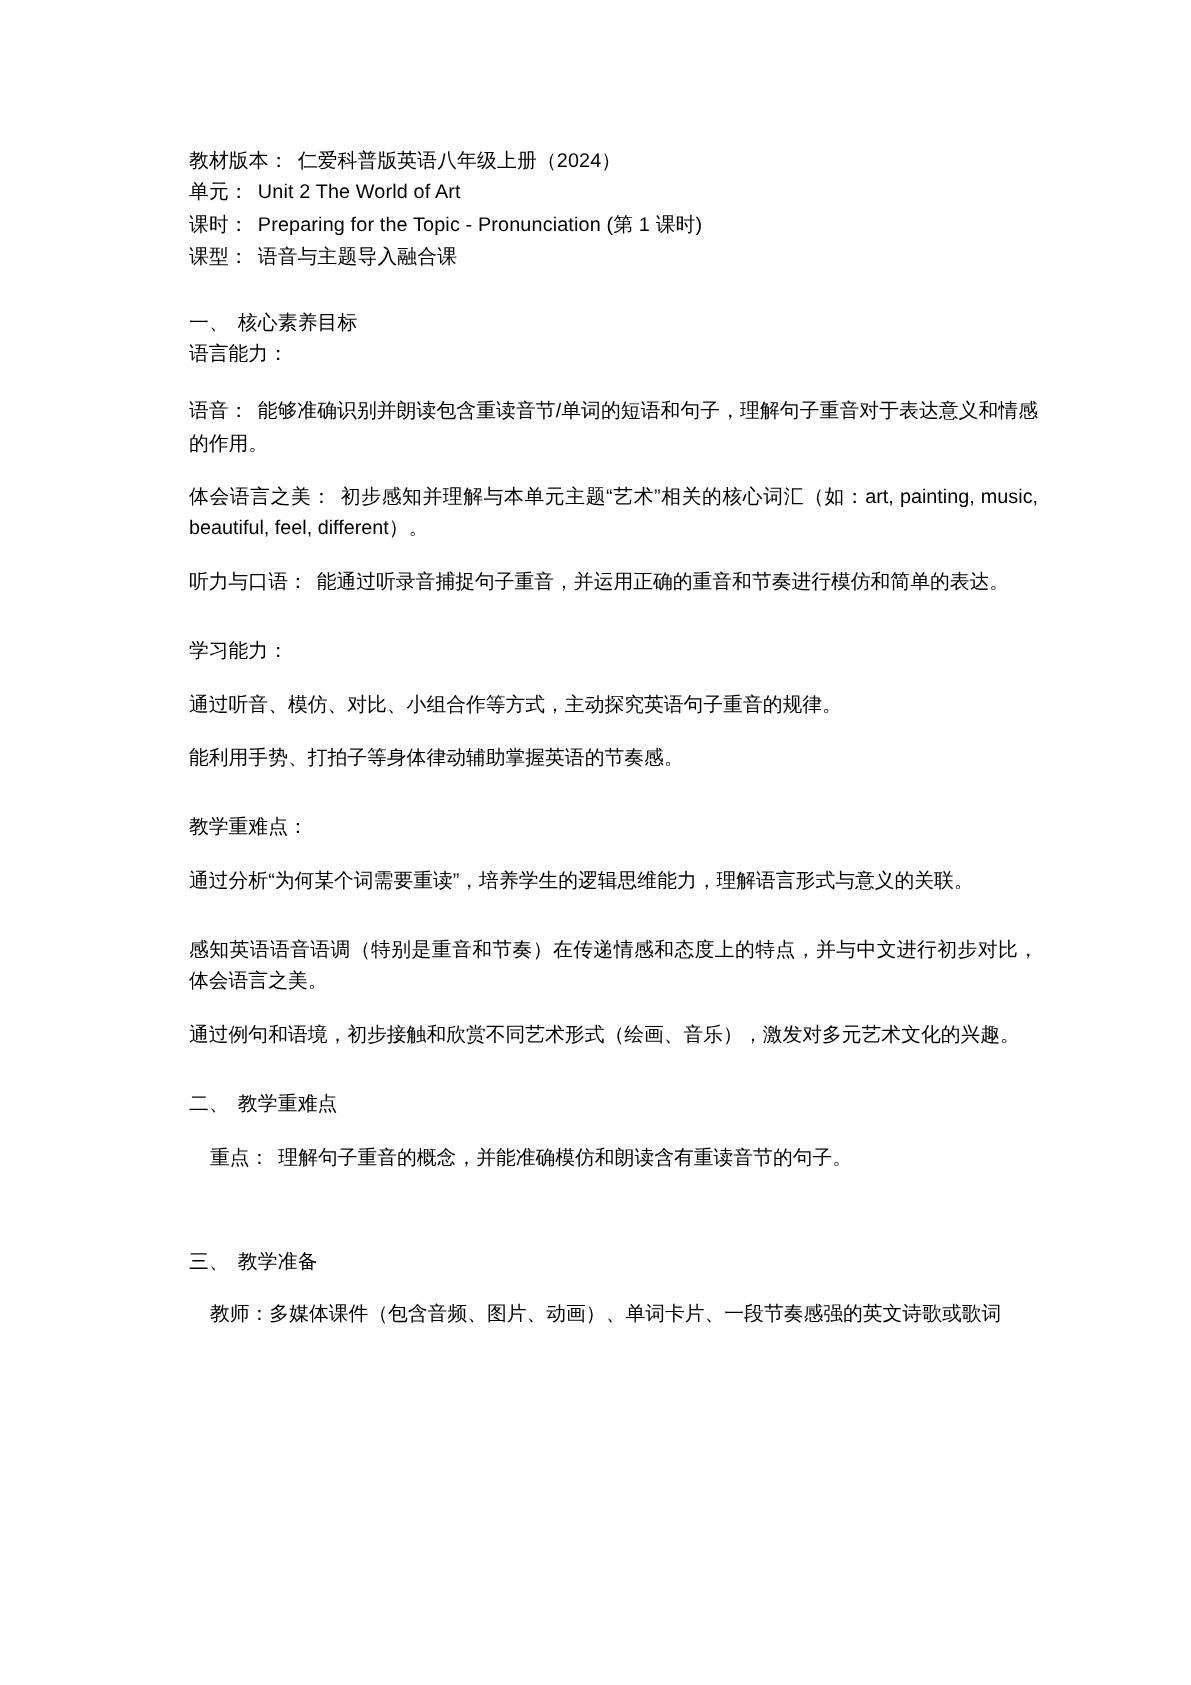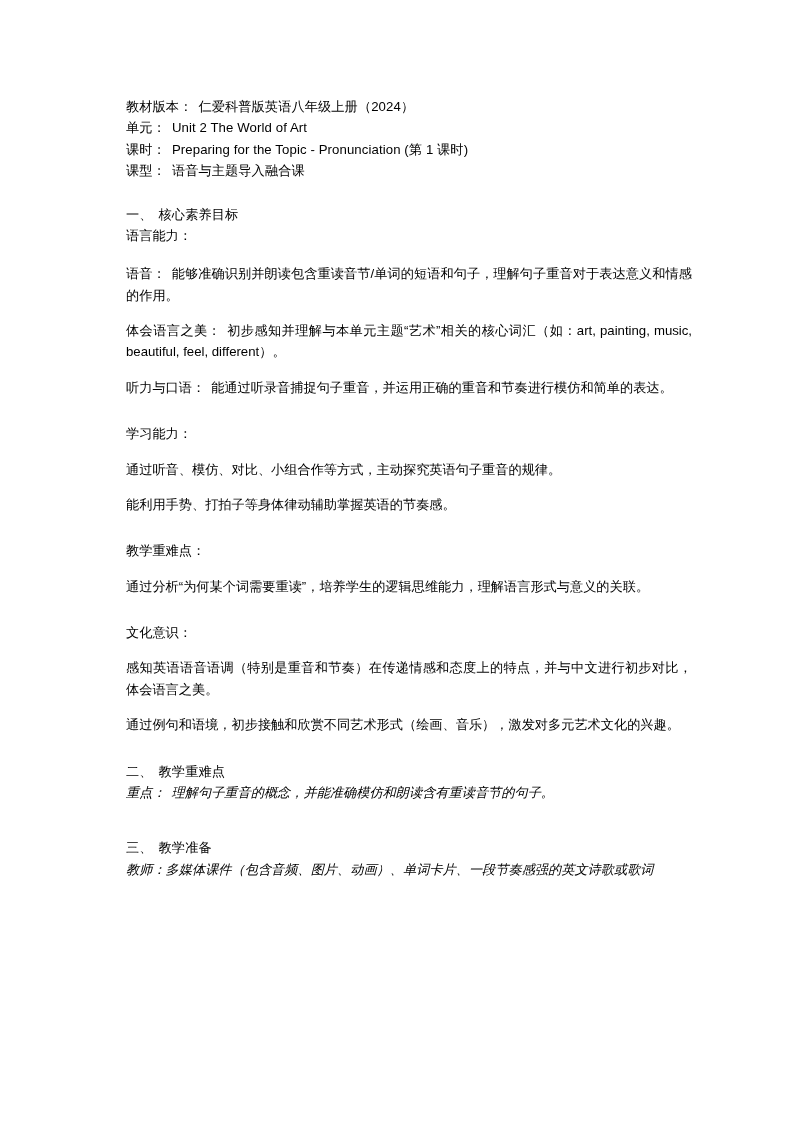--- a/index.html
+++ b/index.html
@@ -57,22 +57,21 @@
   }
   .sub-head {
     margin: 0;
   }
   p.para {
     margin: 0 0 14px 0;
     text-align: justify;
     text-justify: inter-ideograph;
   }
   p.tight {
-    margin: 0;
-    font-style: italic;
+    margin: 14px;
   }
   .gap-sm { height: 11px; }
   .gap-md { height: 17px; }
   .inline-label {
     display: inline;
   }
   .inline-text {
     display: inline;
     margin-left: 6px;
   }
@@ -122,21 +121,20 @@
     <div class="gap-sm"></div>
     <p class="para">学习能力：</p>
     <p class="para">通过听音、模仿、对比、小组合作等方式，主动探究英语句子重音的规律。</p>
     <p class="para">能利用手势、打拍子等身体律动辅助掌握英语的节奏感。</p>
 
     <div class="gap-sm"></div>
     <p class="para">教学重难点：</p>
     <p class="para">通过分析“为何某个词需要重读”，培养学生的逻辑思维能力，理解语言形式与意义的关联。</p>
 
     <div class="gap-sm"></div>
-    <p class="para">文化意识：</p>
     <p class="para">感知英语语音语调（特别是重音和节奏）在传递情感和态度上的特点，并与中文进行初步对比，体会语言之美。</p>
     <p class="para">通过例句和语境，初步接触和欣赏不同艺术形式（绘画、音乐），激发对多元艺术文化的兴趣。</p>
 
     <div class="gap-sm"></div>
 
     <div class="section-head">
       <span class="sec-num">二、</span><span class="sec-title">教学重难点</span>
     </div>
     <p class="tight">
       <span class="inline-label">重点：</span><span class="inline-text">理解句子重音的概念，并能准确模仿和朗读含有重读音节的句子。</span>

